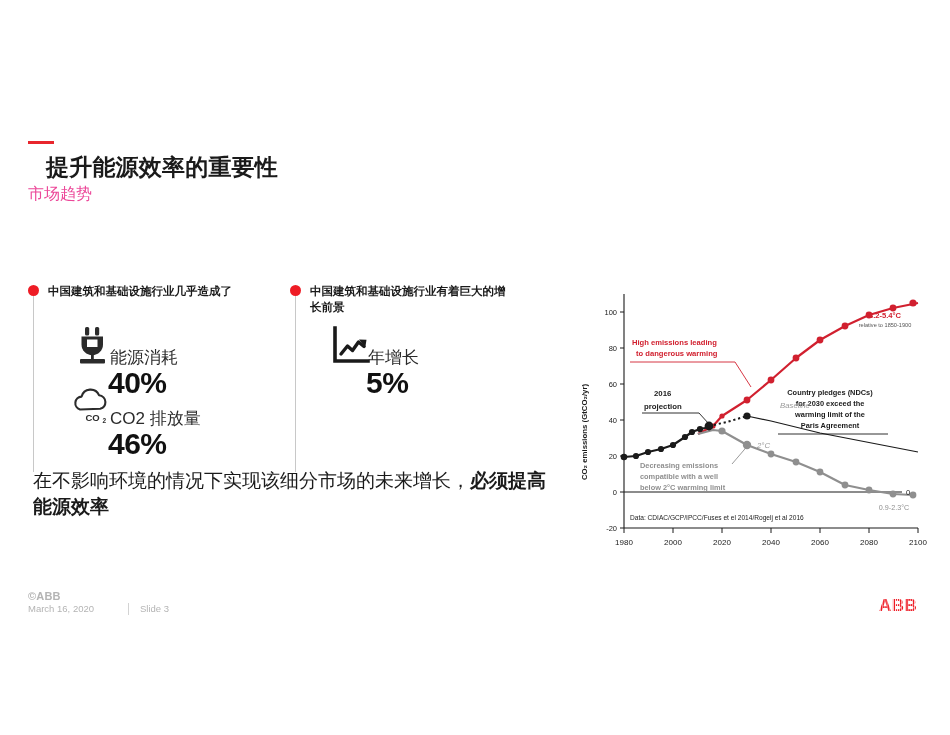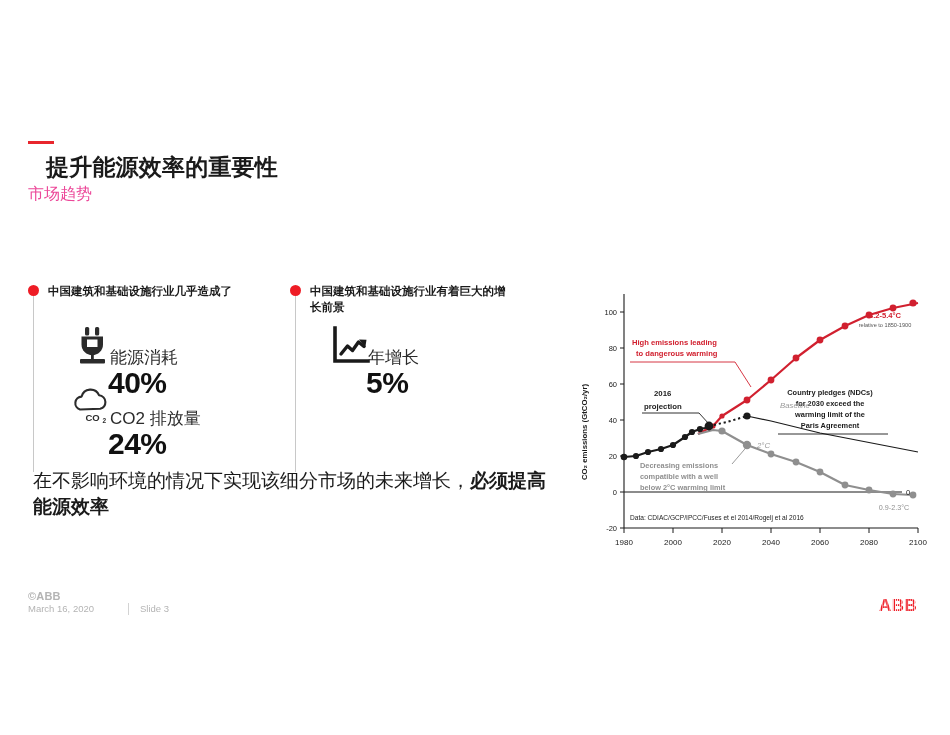--- a/index.html
+++ b/index.html
@@ -194,21 +194,21 @@
   </div>
 
   <div class="stat-row" style="left:26px; top:98px; width:210px; height:52px;">
     <span class="stat-icon">
       <svg width="46" height="46" viewBox="0 0 46 46">
         <path d="M10 26.5 a6.6 6.6 0 0 1 1.6 -12.9 a9.2 9.2 0 0 1 17.4 -1.4 a6.9 6.9 0 0 1 6.4 6.8 a6.9 6.9 0 0 1 -5.2 6.7 z" fill="none" stroke="#2b2b2b" stroke-width="2.1" stroke-linejoin="round"></path>
         <text x="22.5" y="37.5" font-family="Liberation Sans, sans-serif" font-size="9.5" font-weight="bold" fill="#2b2b2b" text-anchor="middle">CO</text>
         <text x="32.5" y="39.5" font-family="Liberation Sans, sans-serif" font-size="6.5" font-weight="bold" fill="#2b2b2b">2</text>
       </svg>
     </span>
-    <span class="stat-value">24%</span>
+    <span class="stat-value">46%</span>
     <span class="stat-label">CO2 排放量</span>
   </div>
 </div>
 
 <div class="bullet-col" style="left:290px; top:285px; width:230px;">
   <div class="bullet-dot"></div>
   <div class="bullet-stem" style="height:176px;"></div>
   <div class="bullet-head" style="width:205px;">中国建筑和基础设施行业有着巨大的增长前景</div>
 
   <div class="stat-row" style="left:22px; top:37px; width:200px; height:52px;">

